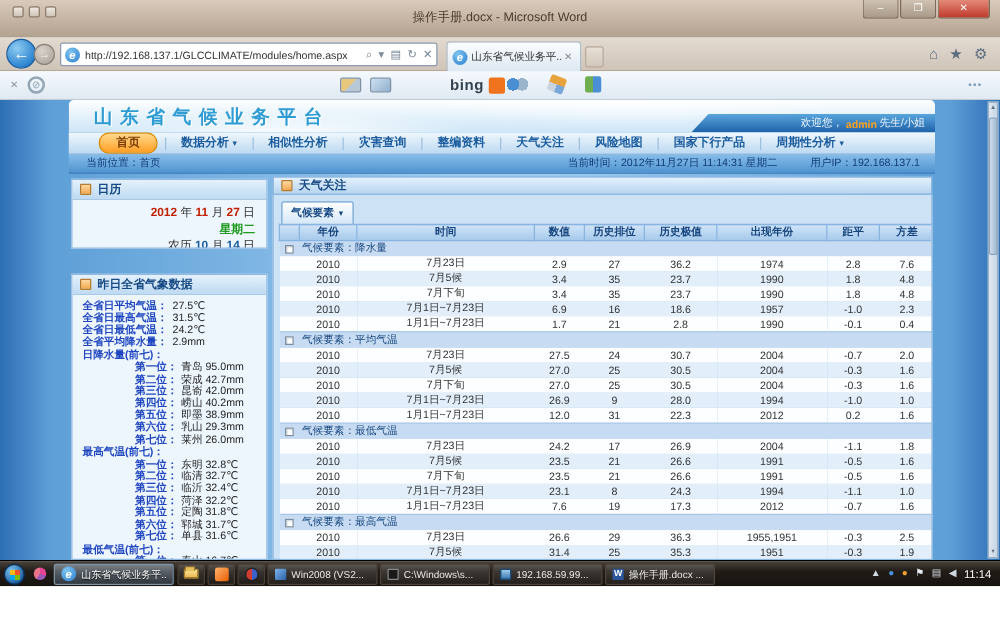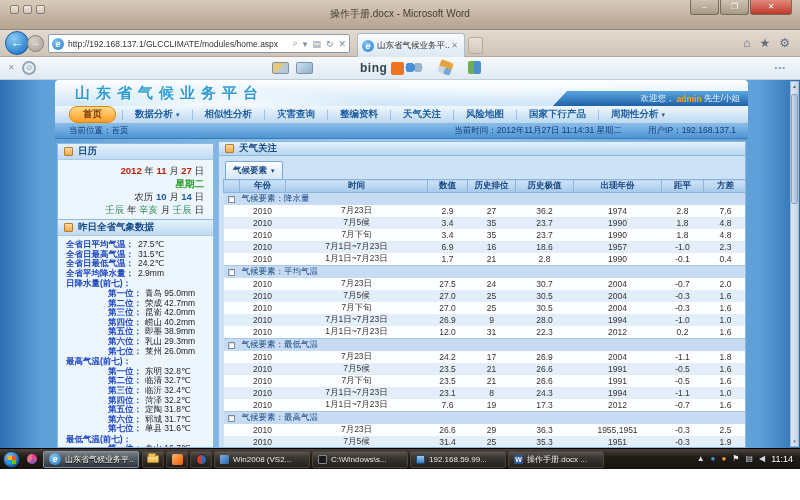--- a/index.html
+++ b/index.html
@@ -71,39 +71,39 @@
                linear-gradient(180deg,#fdfeff,#cde6f7)}
   .site-title{position:absolute;left:20px;top:4px;font-size:15px;font-weight:bold;color:#2f9cd4;letter-spacing:6px;
     text-shadow:1px 1px 0 #fff;white-space:nowrap}
   .ribbon{position:absolute;right:0;top:11px;width:195px;height:15px;
     background:linear-gradient(180deg,#5aa6de,#1e61a8);clip-path:polygon(14px 0,100% 0,100% 100%,0 100%);
     display:flex;align-items:center;justify-content:flex-end;padding-right:8px;font-size:8.5px;color:#eaf4fc;white-space:nowrap}
   .ribbon .adm{color:#ffa21c;font-weight:bold;margin:0 2px}
 
   .navbar{position:absolute;left:0;top:26px;width:100%;height:18px;
     background:linear-gradient(180deg,#f0f7fd,#bcd9f1);border-bottom:1px solid #8fb8e0;
-    display:flex;align-items:center;padding-left:14px;white-space:nowrap}
+    display:flex;align-items:center;padding-left:24px;white-space:nowrap}
   .nav-item{font-size:9.5px;font-weight:bold;color:#1a5c9e;padding:1px 10px;display:flex;align-items:center;gap:3px}
   .nav-item.active{background:linear-gradient(180deg,#ffd98c,#ff9e23);border:1px solid #e08a00;border-radius:8px;
     color:#7a3c00;padding:1px 13px;margin-right:4px}
   .nav-arrow{font-size:7px;color:#1a5c9e}
   .nav-sep{width:1px;height:10px;background:#9cc1e0;margin:0 2px}
 
   .statusbar{position:absolute;left:0;top:44px;width:100%;height:15px;
     background:linear-gradient(180deg,#85bce8,#4f94d0);border-bottom:1px solid #3a7ab8;
     display:flex;align-items:center;font-size:8.5px;color:#123c78;padding:0 12px 0 14px;white-space:nowrap}
   .sb-right{margin-left:auto;display:flex;gap:26px}
 
   .panel{position:absolute;border:1px solid #8fb8e0;background:#eef6fd;overflow:hidden}
   .panel-hd{height:16px;background:linear-gradient(180deg,#e4f1fb,#bfdaf2);border-bottom:1px solid #a9c9e8;
     display:flex;align-items:center;padding-left:6px;gap:5px}
   .panel-hd .p-ico{width:9px;height:9px;border:1px solid #b77b2c;background:linear-gradient(180deg,#ffd9a0,#f2a94f);border-radius:1px;flex:0 0 9px}
   .panel-hd .p-ttl{font-size:9.5px;font-weight:bold;color:#174a85;white-space:nowrap}
 
-  .panel-cal{left:2px;top:63px;width:157px;height:77px}
+  .panel-cal{left:2px;top:63px;width:157px;height:56px}
   .cal-body{padding:4px 9px;text-align:right;font-size:9.5px;line-height:13px;white-space:nowrap}
   .c-red{color:#c22000;font-weight:bold}.c-ink{color:#333}.c-green{color:#1f9a1f;font-weight:bold}
   .c-blue{color:#1a5c9e;font-weight:bold}.c-teal{color:#2e8b57;font-weight:normal}
 
   .panel-wx{left:2px;top:139px;width:157px;height:229px}
   .wx-body{padding:4px 6px 0 8px;font-size:8.5px;line-height:9.6px;white-space:nowrap}
   .wx-line{display:flex}
   .wx-label{color:#1f46c0;font-weight:bold}
   .wx-val{color:#222;margin-left:4px}
   .wx-group-title{color:#1f46c0;font-weight:bold;margin-top:1px}
@@ -146,21 +146,21 @@
     background:conic-gradient(#e84393 0 30%,#9b59b6 0 60%,#e8738a 0)}
   .tb-ie{height:17px;display:flex;align-items:center;gap:4px;padding:0 5px;margin-right:3px;max-width:96px;
     background:linear-gradient(180deg,rgba(200,220,240,.45),rgba(90,120,150,.35));border:1px solid #7e93a6;border-radius:2px}
   .tb-ie .lbl{font-size:8px;color:#fff;white-space:nowrap;overflow:hidden;text-shadow:0 1px 1px #000}
   .tb-btn-ico{width:22px;height:17px;display:flex;align-items:center;justify-content:center;margin-right:2px;
     background:linear-gradient(180deg,rgba(255,255,255,.14),rgba(255,255,255,.04));border:1px solid #4a4038;border-radius:2px}
   .folder{width:12px;height:8px;background:linear-gradient(180deg,#ffe49a,#e8b64c);border:1px solid #a8812e;border-radius:1px;position:relative}
   .folder:before{content:"";position:absolute;left:0;top:-3px;width:6px;height:3px;background:#e8c25e;border:1px solid #a8812e;border-bottom:none;border-radius:1px 1px 0 0}
   .app-orange{width:11px;height:11px;background:linear-gradient(135deg,#ffb36b,#e85d04);border-radius:2px}
   .app-rb{width:11px;height:11px;border-radius:50%;background:linear-gradient(90deg,#d33c30 50%,#3a62c8 50%);border:1px solid #222}
-  .tb-win{height:17px;display:flex;align-items:center;gap:4px;padding:0 5px;margin-right:2px;width:96px;
+  .tb-win{height:17px;display:flex;align-items:center;gap:4px;padding:0 5px;margin-right:2px;width:88px;
     background:linear-gradient(180deg,rgba(255,255,255,.16),rgba(255,255,255,.05));border:1px solid #4e453c;border-radius:2px;overflow:hidden}
   .tb-win .lbl{font-size:8px;color:#e8e8e8;white-space:nowrap;overflow:hidden}
   .w-ico{width:9px;height:9px;border-radius:1px;flex:0 0 9px}
   .w-ico.app-blue{background:linear-gradient(135deg,#7fb4e8,#2a62a8)}
   .w-ico.terminal{background:#1a1a1a;border:1px solid #888}
   .w-ico.remote{background:linear-gradient(180deg,#9ecbe8,#3a7ab8);border:1px solid #1a4a78}
   .w-ico.word{background:#2b579a;color:#fff;font-size:7px;font-weight:bold;line-height:9px;text-align:center}
   .tray{margin-left:auto;display:flex;align-items:center;gap:6px;padding-right:7px}
   .tray .t-ico{font-size:8px;line-height:10px}
   .clock{font-size:9px;color:#fff;text-shadow:0 1px 1px #000}

